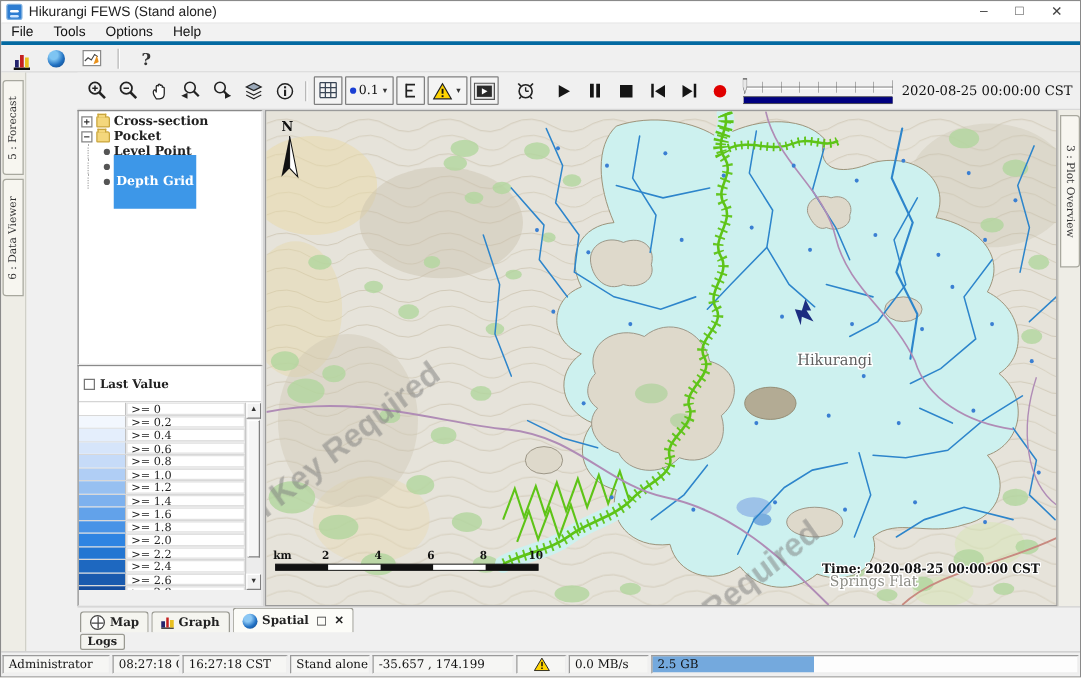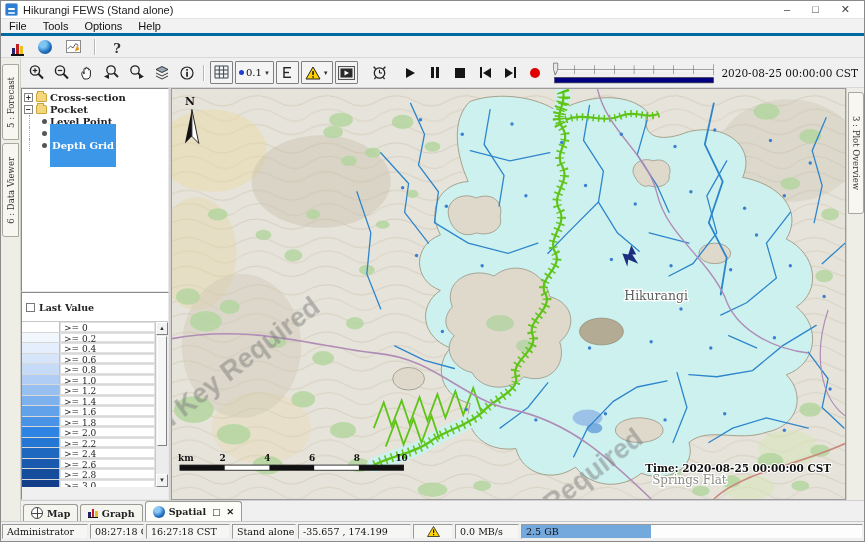--- a/index.html
+++ b/index.html
@@ -24,21 +24,21 @@
   .t1btn { width:20px; height:18px; display:flex; align-items:flex-end; justify-content:center; }
   .bars { display:flex; align-items:flex-end; gap:1px; border-bottom:2px solid #111; padding:0 1px; }
   .bars i { display:block; width:3px; }
   .globe1 { width:14px; height:14px; border-radius:50%; background:radial-gradient(circle at 35% 30%, #7ec4f2 0 25%, #1f6fc0 60%, #123f7a 100%); align-self:center; }
   .chartbox { width:15px; height:13px; border:1px solid #8a8a8a; background:#fff; position:relative; align-self:center; }
   .chartbox svg { position:absolute; inset:0; }
   .help-glyph { font-weight:bold; font-size:13px; color:#333; font-family:"DejaVu Serif",serif; }
   .vsep { width:2px; height:16px; border-left:1px solid #b8b8b8; border-right:1px solid #fff; margin:0 3px; }
 
   
-  .main-row { flex:1; display:flex; min-height:0; }
+  .main-row { flex:1; display:flex; min-height:0;gap:41px; }
   .tabstrip-left { width:20px; background:#eeede6; display:flex; flex-direction:column; align-items:center; padding-top:6px; gap:3px; border-right:1px solid #d0d0c8; }
   .vtab { background:#f7f6f0; border:1px solid #a8a89e; border-radius:3px 0 0 3px; display:flex; align-items:center; justify-content:center; width:17px; }
   .vtab span { writing-mode:vertical-rl; transform:rotate(180deg); font-size:8.5px; font-family:"DejaVu Serif",serif; color:#333; white-space:nowrap; padding:4px 0; }
   .tabstrip-right { width:18px; background:#eeede6; display:flex; flex-direction:column; align-items:center; padding-top:4px; border-left:1px solid #d0d0c8; }
   .vtab-r { background:#f7f6f0; border:1px solid #a8a89e; border-radius:0 3px 3px 0; width:16px; display:flex; align-items:center; justify-content:center; }
   .vtab-r span { writing-mode:vertical-rl; font-size:8.5px; font-family:"DejaVu Serif",serif; color:#333; white-space:nowrap; padding:4px 0; }
 
   .workspace { flex:1; display:flex; flex-direction:column; min-width:0; }
 
   
@@ -666,20 +666,23 @@
             </span>
           <span>Graph</span>
         </span>
         <span class="btab active">
           <span class="spatial-tab-icon"></span>
           <span>Spatial</span>
           <span class="tabctl">□</span>
           <span class="tabctl">✕</span>
         </span>
       </div>
+      <div class="logs-row">
+        <button class="logs-btn">Logs</button>
+      </div>
     </div>
   </div>
 
   <div class="statusbar">
     <span class="seg" style="flex:0 0 86px">Administrator</span>
     <span class="seg" style="flex:0 0 54px">08:27:18 GMT</span>
     <span class="seg" style="flex:0 0 84px">16:27:18 CST</span>
     <span class="seg" style="flex:0 0 64px">Stand alone</span>
     <span class="seg" style="flex:0 0 113px">-35.657 , 174.199</span>
     <span class="seg seg-warn" style="flex:0 0 40px">

